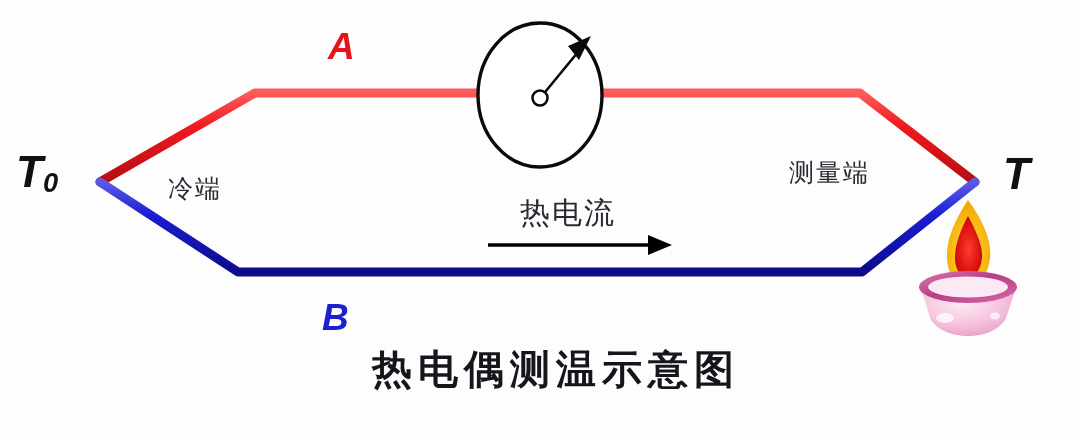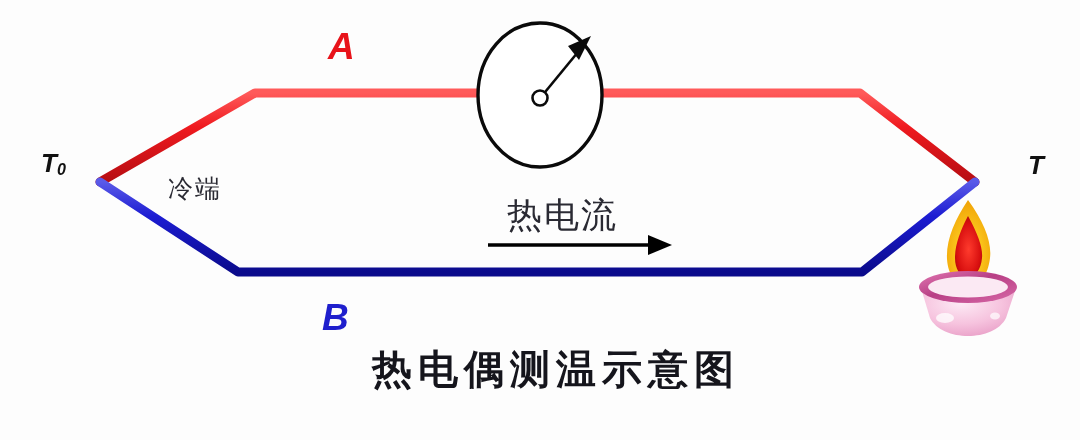--- a/index.html
+++ b/index.html
@@ -30,23 +30,22 @@
   }
   .lbl-cond {
     font-style: italic;
     font-weight: bold;
     font-size: 37px;
     letter-spacing: 0px;
   }
   .lbl-temp {
     font-style: italic;
     font-weight: bold;
-    font-size: 26px;
+    font-size: 44px;
     color: #111111;
-    margin-left: 25px;
   }
   .lbl-temp sub {
     font-size: 0.62em;
     font-style: italic;
     font-weight: bold;
     vertical-align: -0.18em;
   }
   .lbl-cn {
     font-family: "DejaVu Sans", "Liberation Sans", sans-serif;
     font-size: 25px;
@@ -156,18 +155,19 @@
   </div>
 
   <div class="lbl lbl-temp" style="left:1003px; top:152px;">T</div>
 
   <div class="lbl lbl-cond" style="left:328px; top:28px; color:#e8131a;">A</div>
 
   <div class="lbl lbl-cond" style="left:322px; top:299px; color:#1f1fcd;">B</div>
 
   <div class="lbl lbl-cn" style="left:168px; top:160px;margin-top:16px;">冷端</div>
 
+  <div class="lbl lbl-cn" style="left:789px; top:160px;">测量端</div>
 
-  <div class="lbl lbl-cn" style="left:507px; top:198px; font-size:35px;">热电流</div>
+  <div class="lbl lbl-cn" style="left:520px; top:198px; font-size:30px;">热电流</div>
 
   <div class="lbl lbl-title" style="left:372px; top:349px;text-align:center;">热电偶测温示意图</div>
 
 </div>
 
 </body></html>

